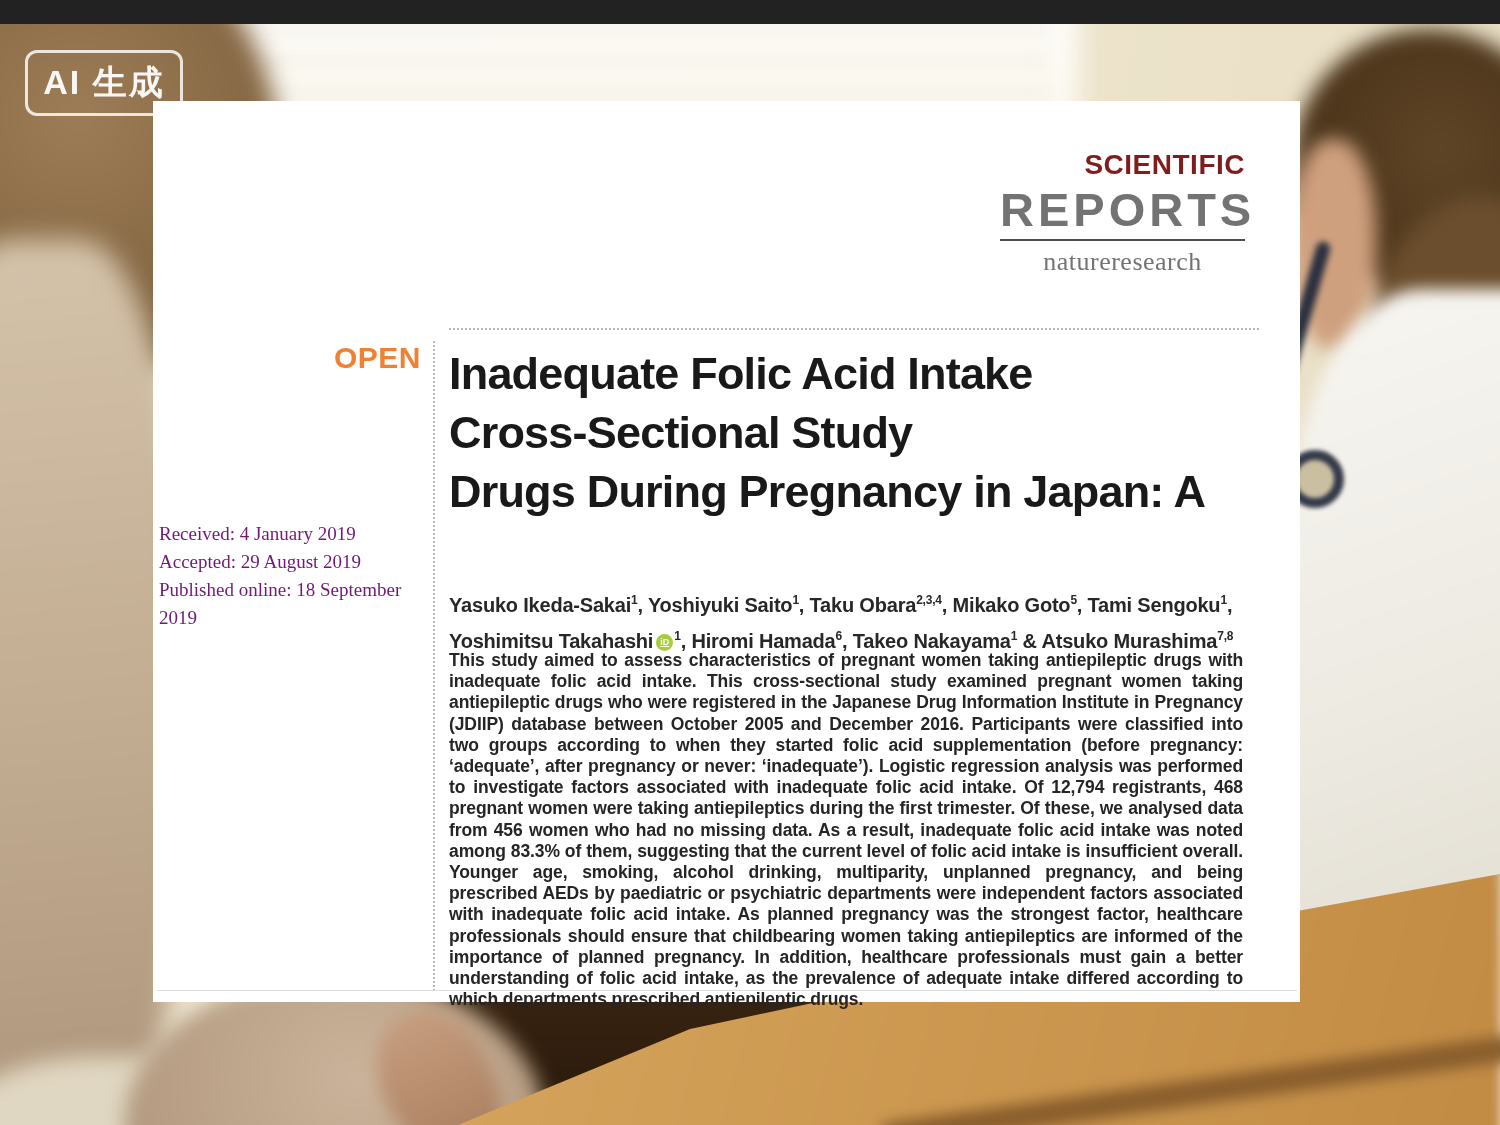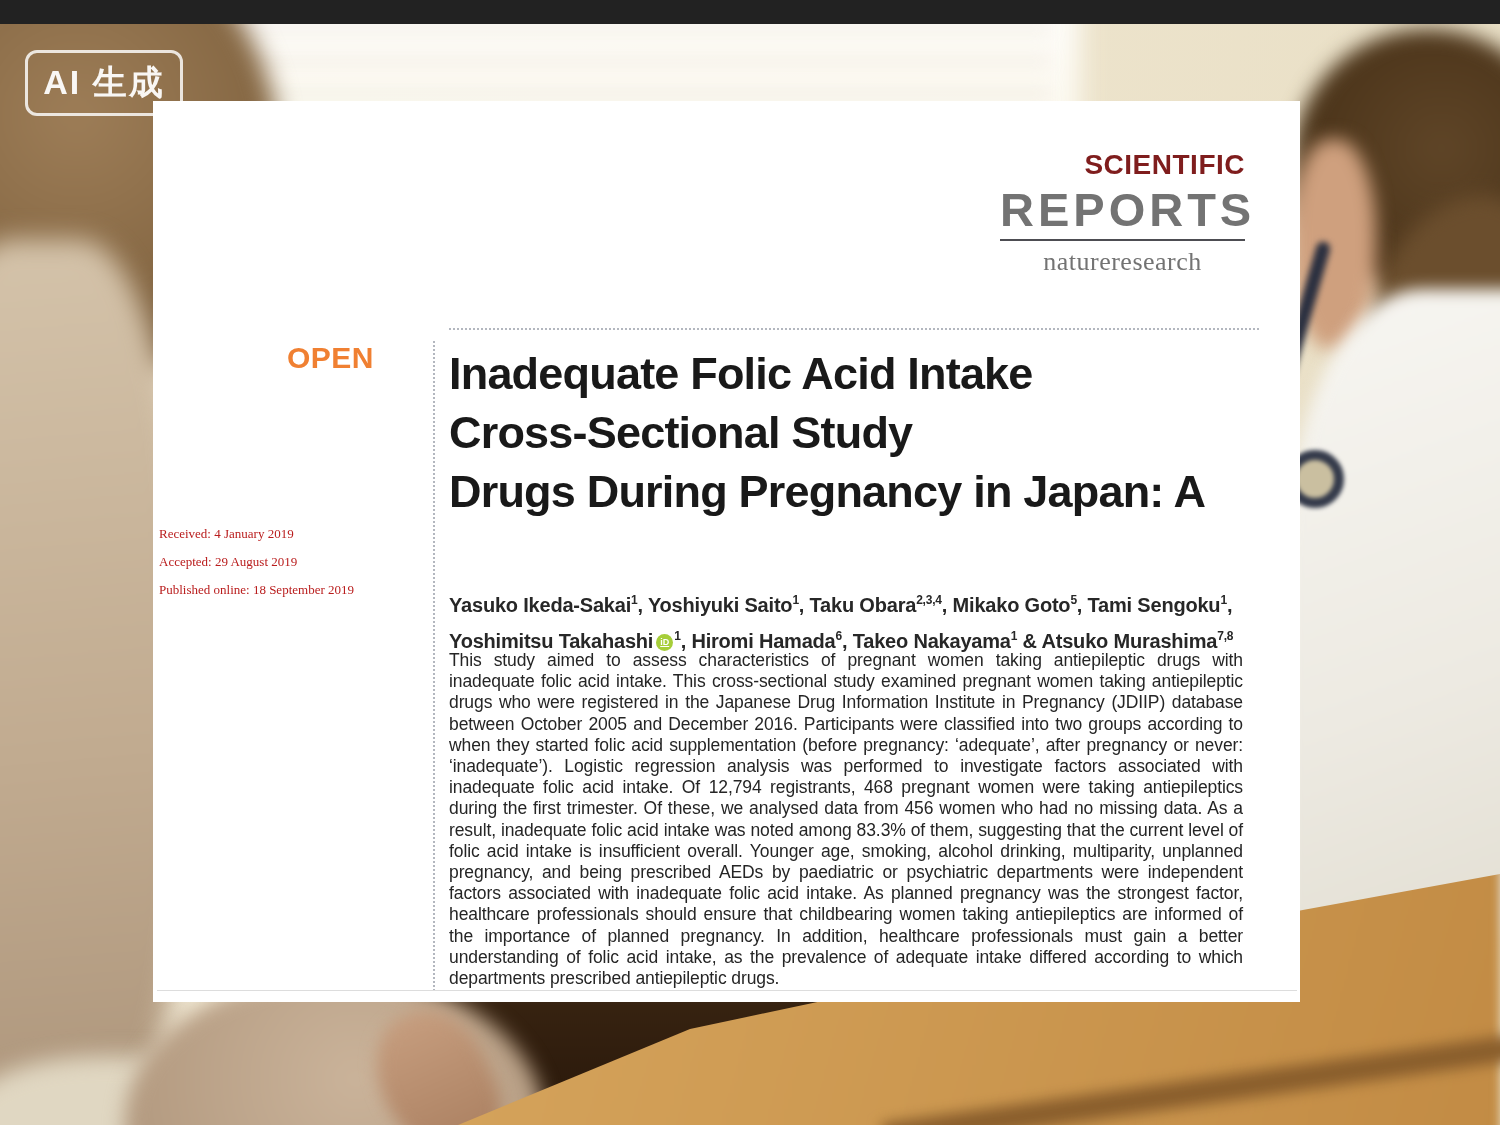--- a/index.html
+++ b/index.html
@@ -55,42 +55,42 @@
   
   .paper{position:absolute;left:153px;top:77px;width:1147px;height:901px;background:#ffffff;z-index:2;}
 
   .logo{position:absolute;top:44px;left:847px;width:245px;text-align:right;}
   .logo-scientific{font-size:28px;font-weight:800;letter-spacing:.5px;color:#7f1d1d;line-height:40px;}
   .logo-reports{font-size:47px;font-weight:700;letter-spacing:4px;color:#737373;line-height:49px;margin-right:-4px;}
   .logo-rule{margin-top:5px;border-top:2px solid #4d4d52;width:245px;}
   .logo-publisher{margin-top:6px;text-align:center;font-family:"Liberation Serif",serif;
           font-size:26px;color:#737373;letter-spacing:.5px;}
 
-  .open-label{position:absolute;left:134px;top:240px;width:148px;
+  .open-label{position:absolute;left:120px;top:240px;width:148px;text-align:right;
           font-size:30px;font-weight:800;letter-spacing:.5px;color:#f08032;}
 
   .rule-title{position:absolute;left:296px;top:227px;width:810px;border-top:2px dotted #b3b7bf;}
   .rule-vert{position:absolute;left:280px;top:240px;height:650px;border-left:2px dotted #b3b7bf;}
   .rule-bottom{position:absolute;left:4px;top:889px;width:1140px;border-top:1px solid #dddddd;}
 
   .title{position:absolute;left:296px;top:243px;width:830px;
           font-size:45px;line-height:59px;font-weight:700;letter-spacing:-.8px;color:#191919;}
 
   .dates{position:absolute;left:6px;top:419px;width:270px;
-          font-family:"Liberation Serif",serif;font-size:13px;line-height:28px;color:#b91c1c;}
+          font-family:"Liberation Serif",serif;font-size:19px;line-height:28px;color:#701a75;}
 
   .authors{position:absolute;left:296px;top:484px;width:805px;
           font-size:20px;line-height:31px;font-weight:700;color:#272727;letter-spacing:-.2px;}
   .authors sup{font-size:12px;font-weight:700;}
   .orcid{display:inline-block;width:17px;height:17px;border-radius:50%;background:#a6ce39;
           color:#ffffff;font-size:9px;font-weight:700;text-align:center;line-height:17px;
           vertical-align:2px;margin:0 1px 0 3px;letter-spacing:0;text-decoration:underline;}
 
   .abstract{position:absolute;left:296px;top:549px;width:794px;
-          font-size:17.5px;line-height:21.2px;font-weight:400;color:#252525;
+          font-size:17.5px;line-height:21.2px;font-weight:700;color:#252525;
           letter-spacing:-.1px;text-align:justify;}
 </style>
 </head>
 <body>
 
 <div class="stage">
 
   <div class="photo">
     <div class="ph wall"></div>
     <div class="ph window"></div>

